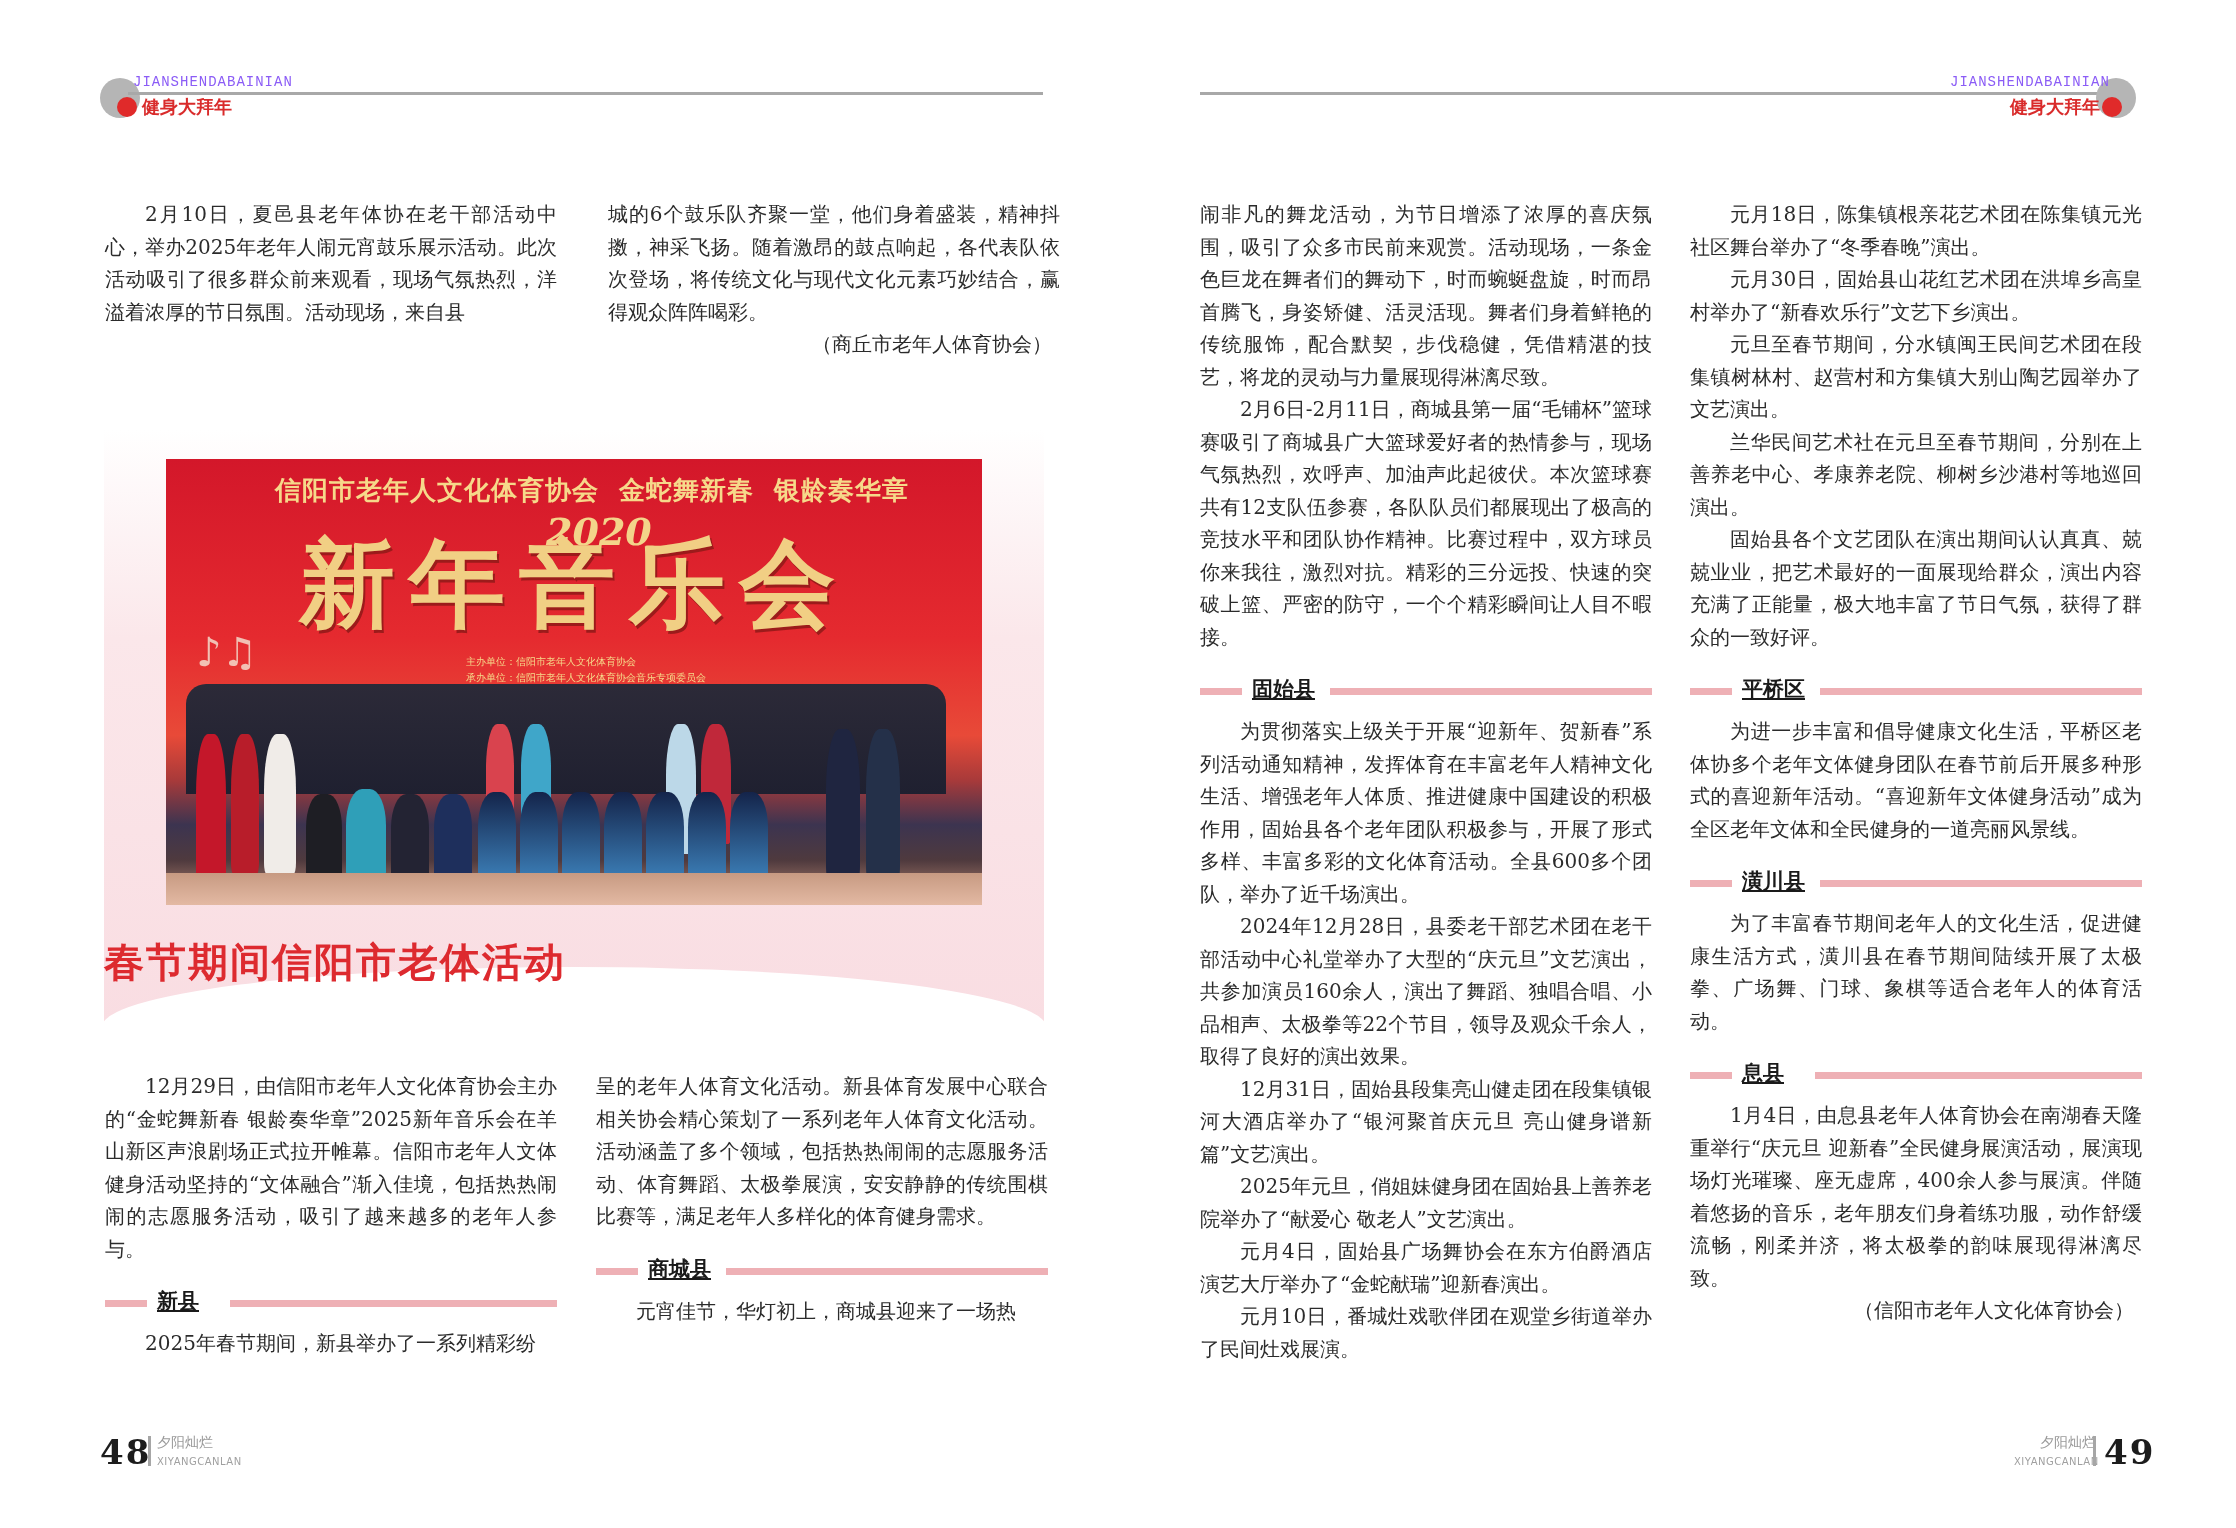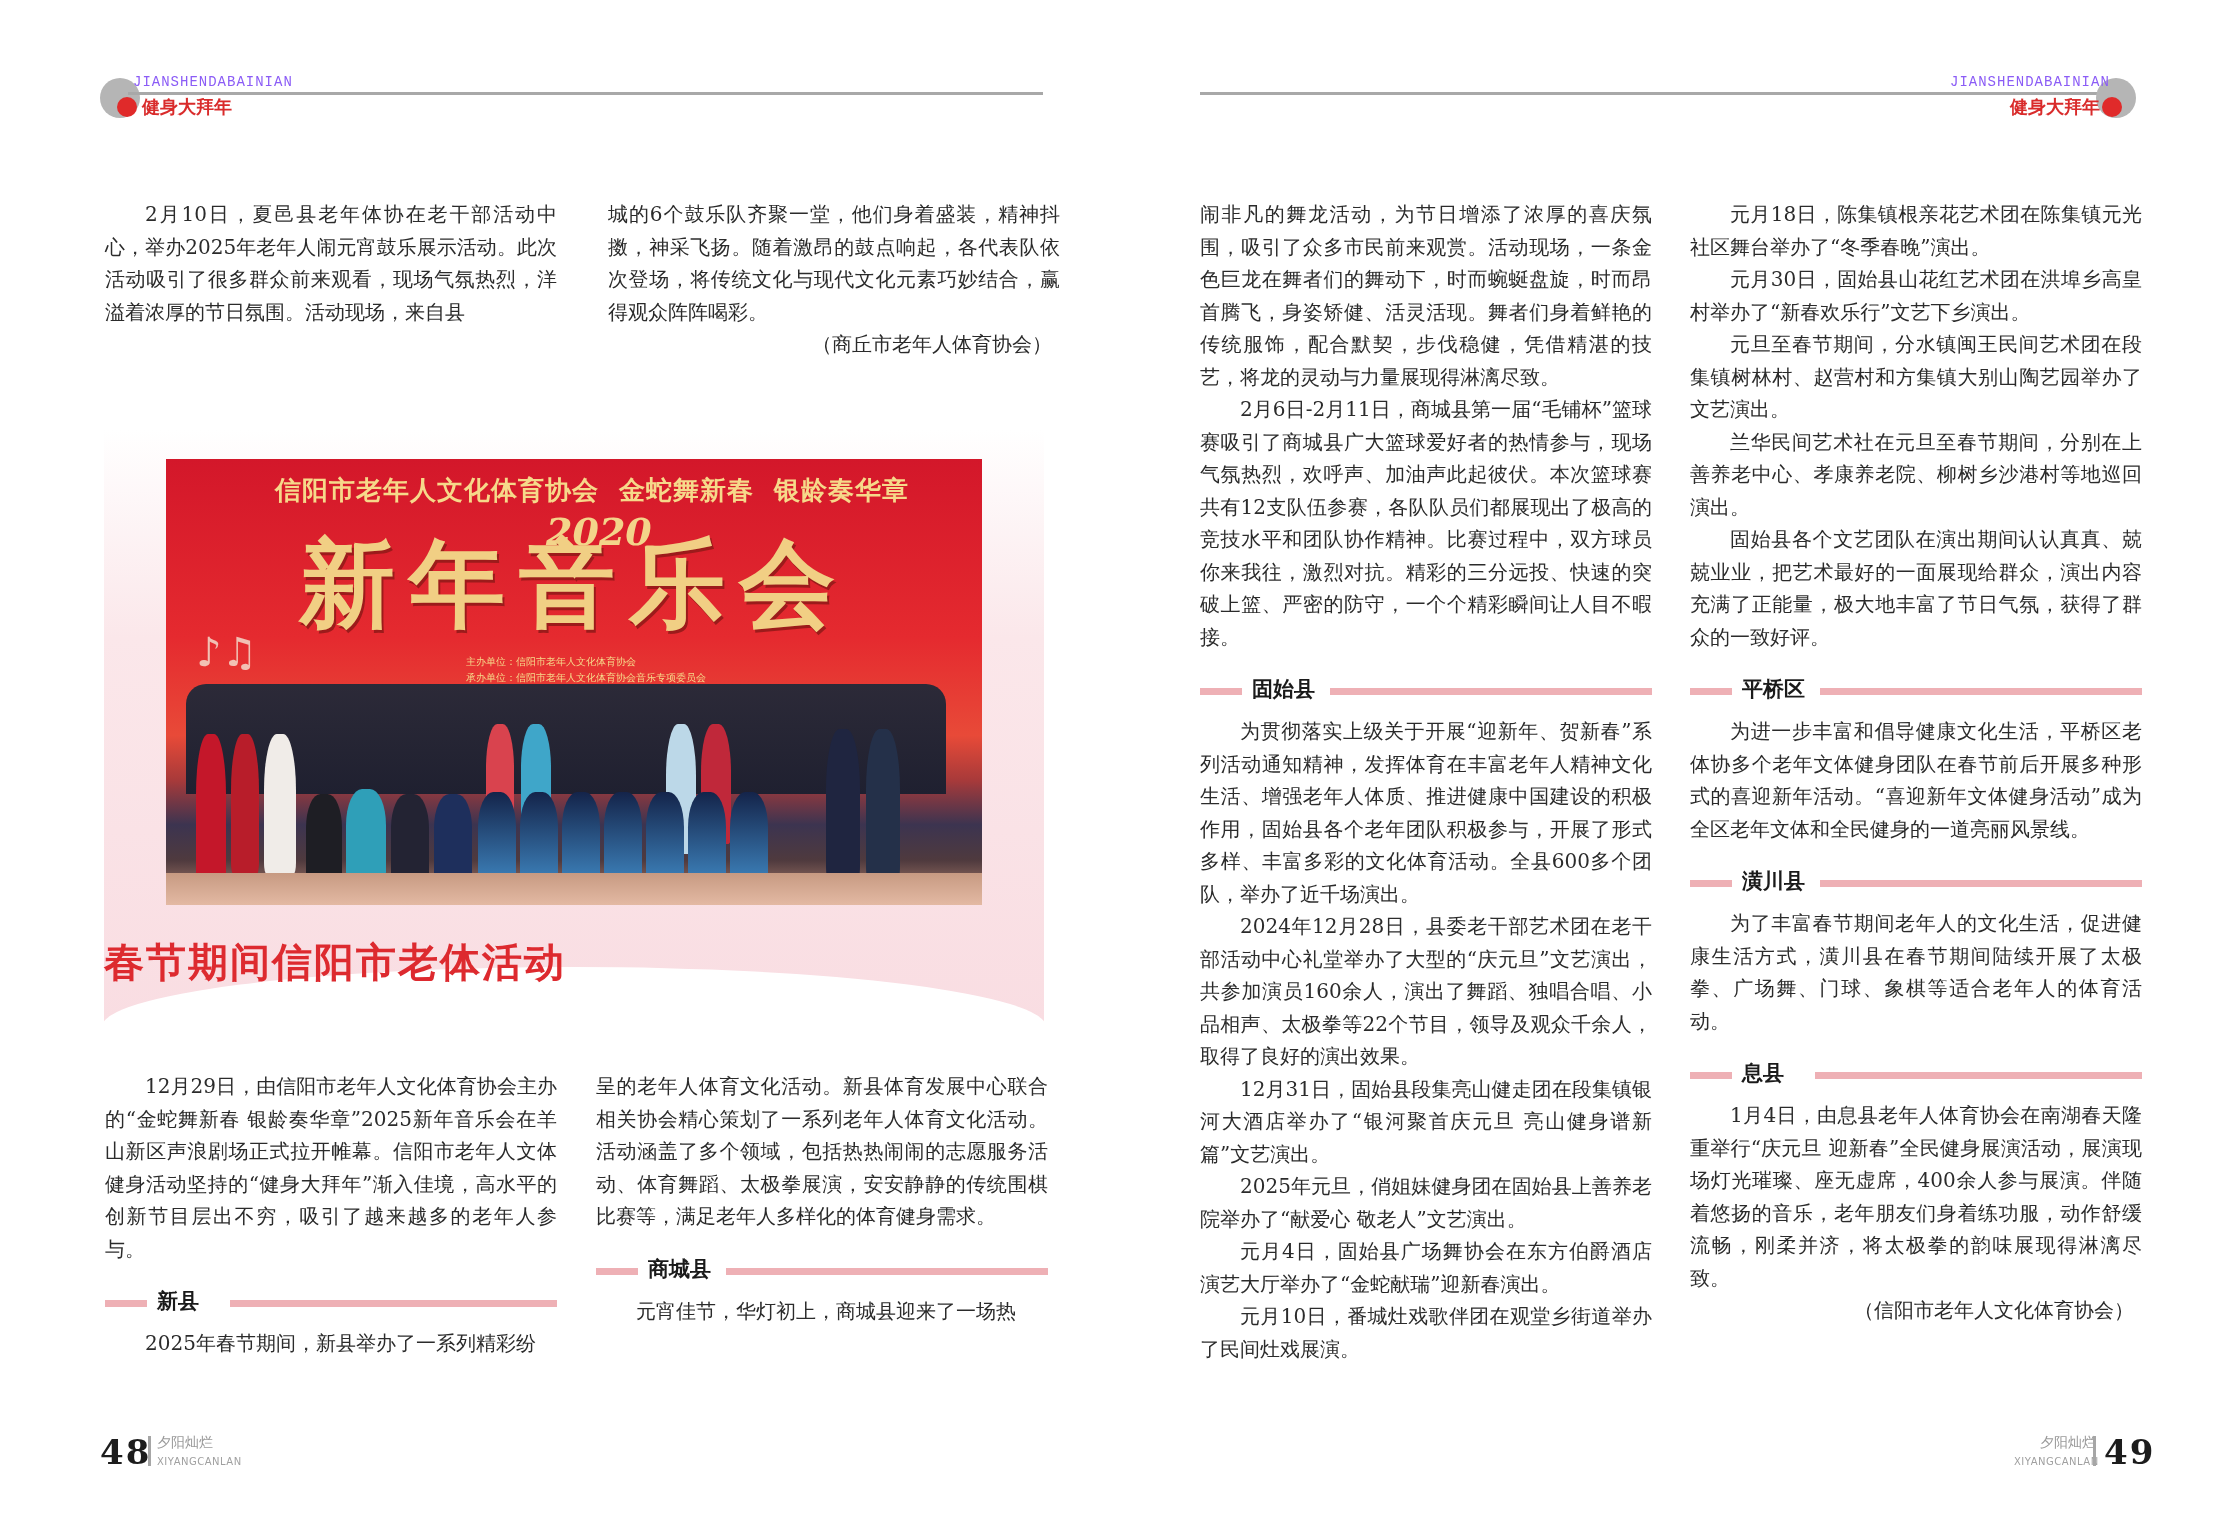--- a/index.html
+++ b/index.html
@@ -20,21 +20,21 @@
   
   .col { position: absolute; width: 452px; font-size: 20px; line-height: 32.5px; text-align: justify; }
   .col p { text-indent: 2em; }
   .col p.noindent { text-indent: 0; }
   .col p.source { text-align: right; text-indent: 0; padding-right: 8px; }
 
   
   .sec { position: relative; height: 38px; margin: 18px 0 6px 0; }
   .sec .bar-l { position: absolute; left: 0; top: 17px; width: 42px; height: 7px; background: #eeb0b5; }
   .sec .bar-r { position: absolute; left: 130px; right: 0; top: 17px; height: 7px; background: #eeb0b5; }
-  .sec .title { position: absolute; left: 52px; top: 2px; font-family: "DejaVu Sans", sans-serif; font-weight: bold; font-size: 21px; color: #1a1a1a; }
+  .sec .title { position: absolute; left: 52px; top: 2px; font-family: "DejaVu Sans", sans-serif; font-weight: bold; font-size: 21px; color: #1a1a1a; text-decoration: underline; }
 
   
   .photo-wrap { position: absolute; left: 104px; top: 430px; width: 940px; height: 595px;
     background: linear-gradient(#ffffff 0%, #fbe7ea 35%, #f9dde2 100%); }
   .photo-wrap .curve { position: absolute; left: -2px; right: -2px; bottom: -2px; height: 60px; background: #ffffff;
     border-top-left-radius: 50% 100%; border-top-right-radius: 50% 100%; }
   .photo { position: absolute; left: 62px; top: 29px; width: 816px; height: 446px; overflow: hidden;
     background: linear-gradient(180deg, #d3172a 0%, #e52a2f 40%, #e84a38 62%, #a83a3a 72%, #3c3450 82%, #4f3a3e 90%, #c28e78 100%); }
   .photo .banner-top { position: absolute; top: 14px; left: 0; right: 0; text-align: center; font-family: "DejaVu Sans", sans-serif;
     font-weight: bold; font-size: 26px; color: #f6d98a; letter-spacing: 1px; white-space: pre; padding-left: 36px; }
@@ -108,21 +108,21 @@
         <div class="person" style="left:502px; top:118px; width:38px; height:88px; background:linear-gradient(#14244a,#3c7fb8);"></div>
         <div class="person" style="left:544px; top:118px; width:38px; height:88px; background:linear-gradient(#14244a,#3c7fb8);"></div>
       </div>
       <div class="floor"></div>
     </div>
     <div class="curve"></div>
   </div>
   <div class="banner-title">春节期间信阳市老体活动</div>
 
   <div class="col" style="left:105px; top:1070px;">
-    <p>12月29日，由信阳市老年人文化体育协会主办的“金蛇舞新春 银龄奏华章”2025新年音乐会在羊山新区声浪剧场正式拉开帷幕。信阳市老年人文体健身活动坚持的“健身大拜年”渐入佳境，高水平的创新节目层出不穷，吸引了越来越多的老年人参与。</p>
+    <p>12月29日，由信阳市老年人文化体育协会主办的“金蛇舞新春 银龄奏华章”2025新年音乐会在羊山新区声浪剧场正式拉开帷幕。信阳市老年人文体健身活动坚持的“文体融合”渐入佳境，包括热热闹闹的志愿服务活动，吸引了越来越多的老年人参与。</p>
     <div class="sec">
       <div class="bar-l"></div>
       <div class="title">新县</div>
       <div class="bar-r" style="left:125px;"></div>
     </div>
     <p>2025年春节期间，新县举办了一系列精彩纷</p>
   </div>
 
   <div class="col" style="left:596px; top:1070px;">
     <p class="noindent">呈的老年人体育文化活动。新县体育发展中心联合相关协会精心策划了一系列老年人体育文化活动。活动涵盖了多个领域，包括热热闹闹的志愿服务活动、体育舞蹈、太极拳展演，安安静静的传统围棋比赛等，满足老年人多样化的体育健身需求。</p>

